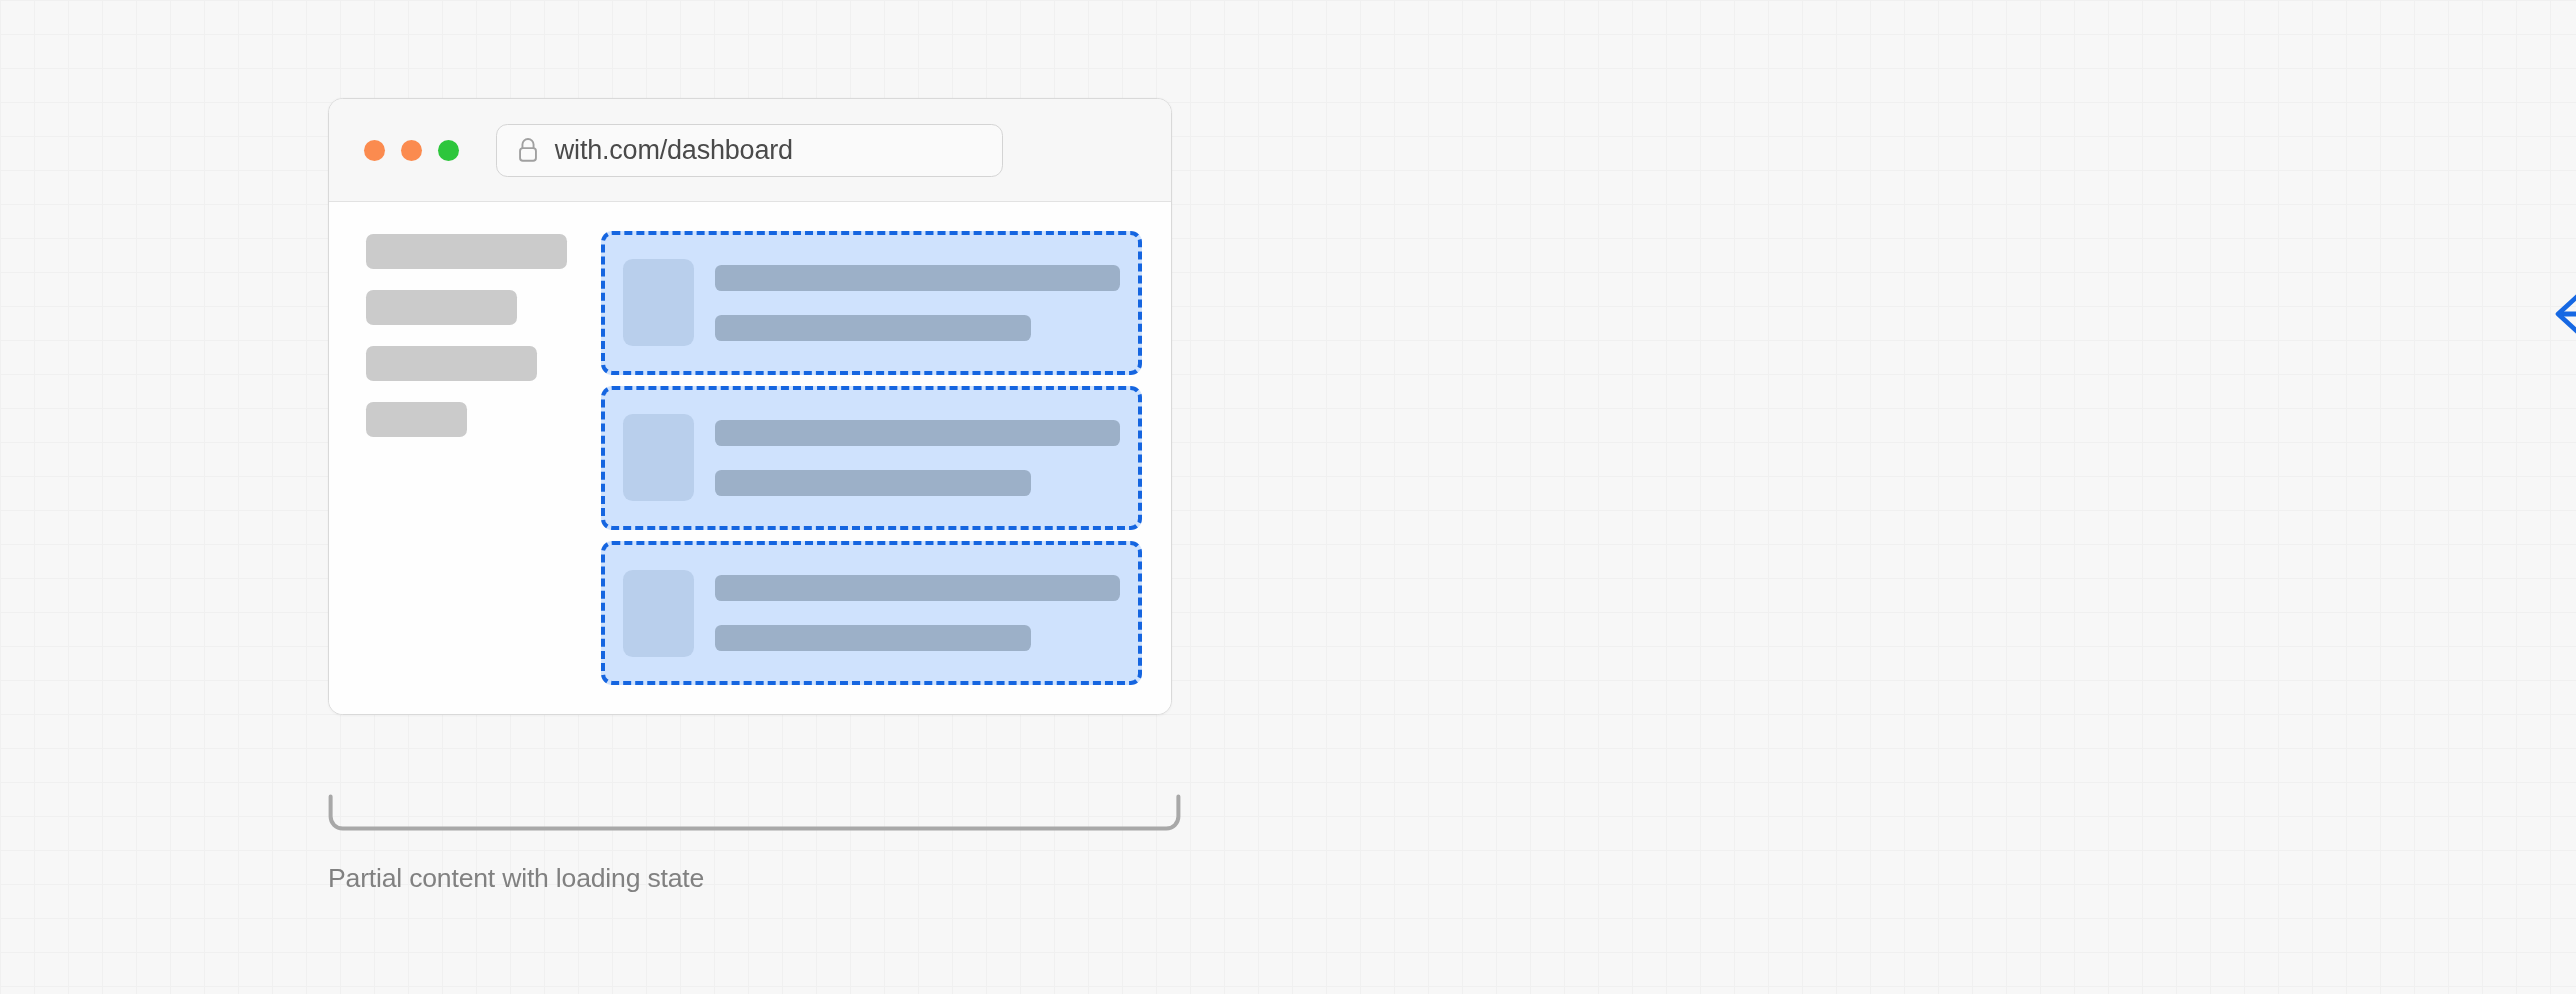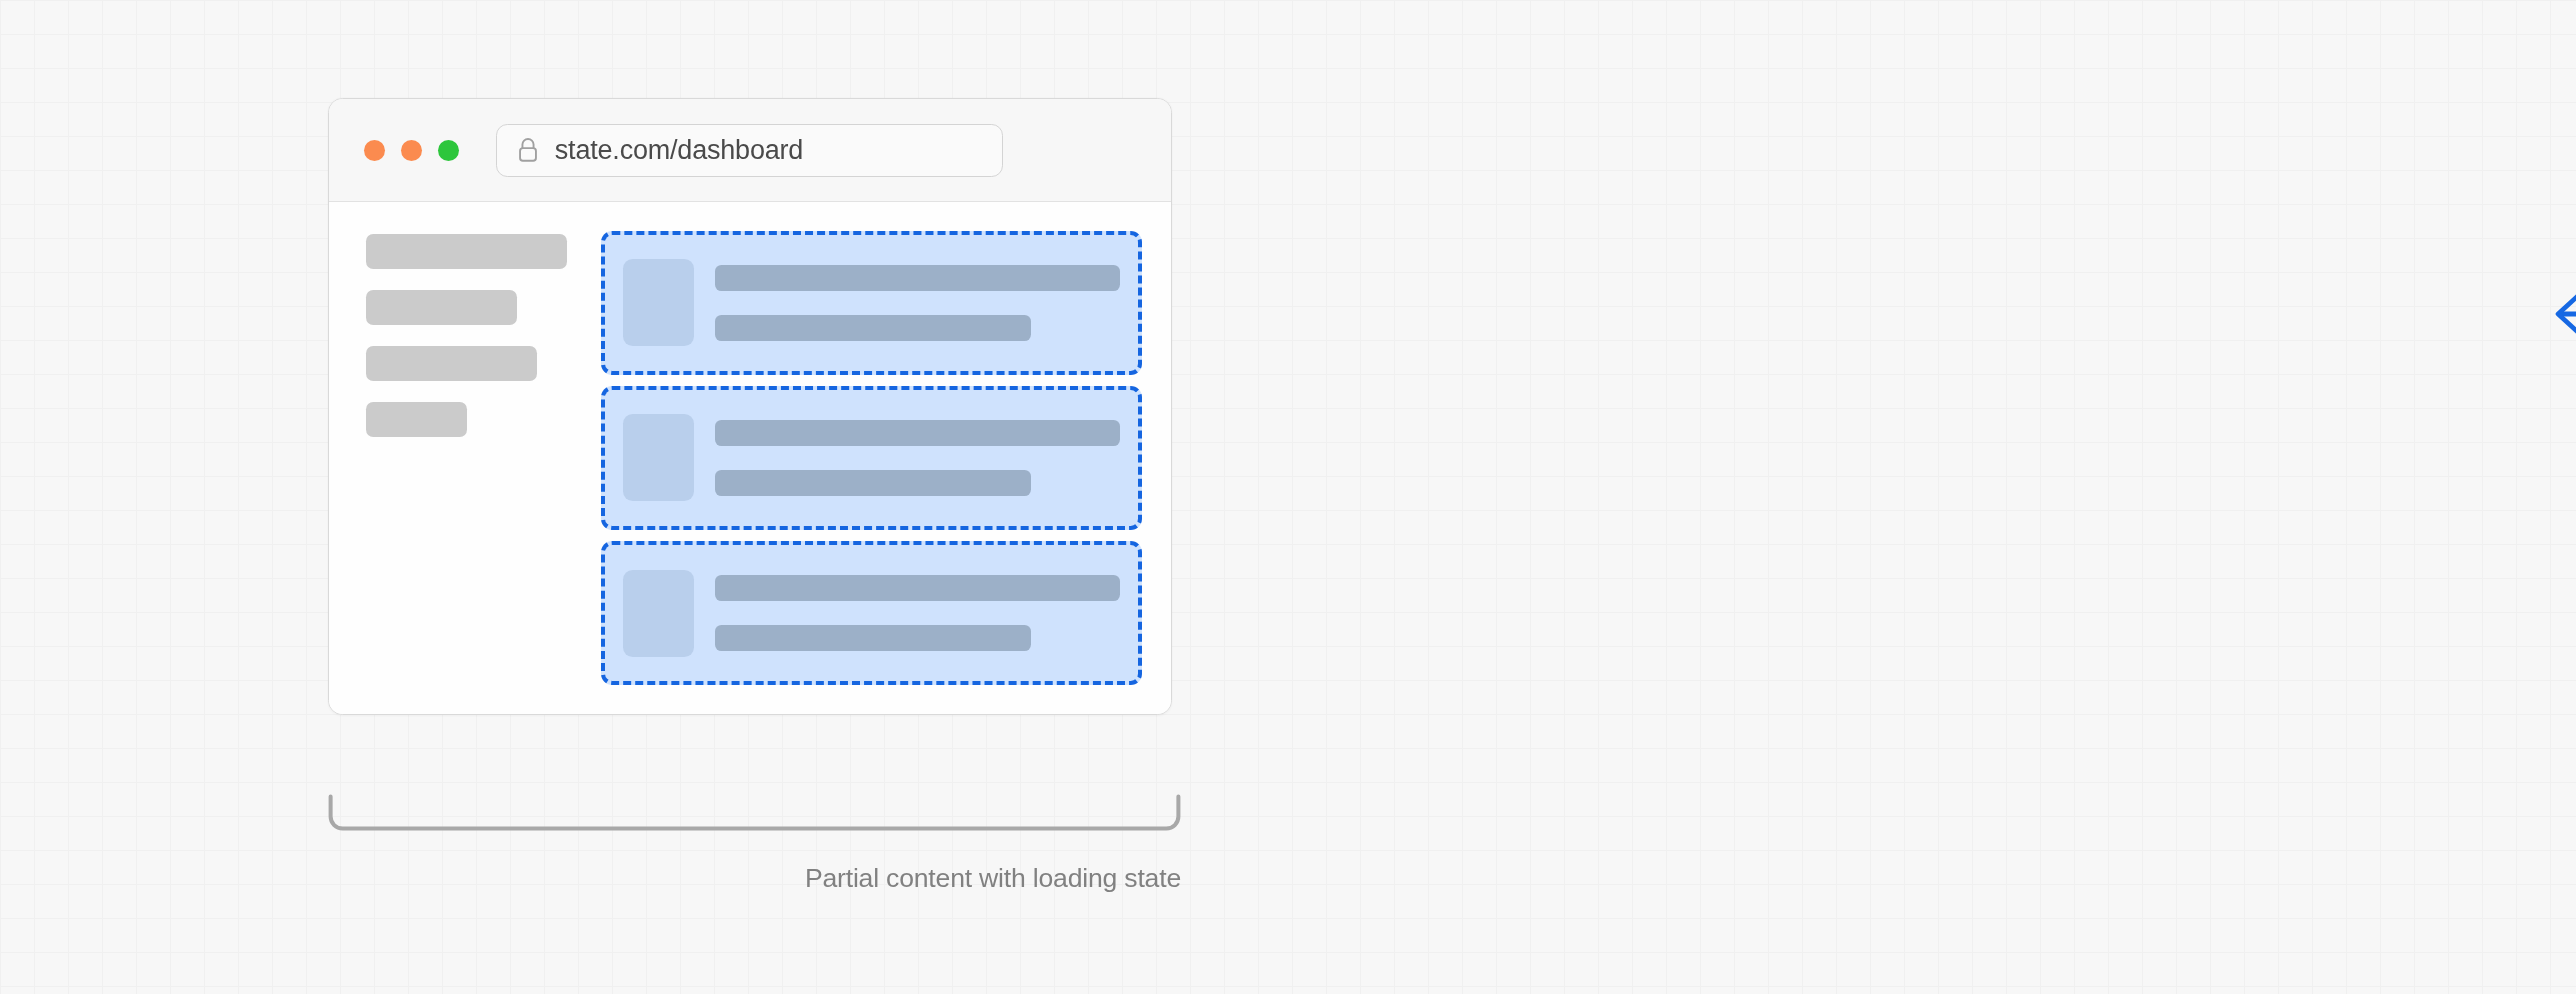--- a/index.html
+++ b/index.html
@@ -147,21 +147,21 @@
 
   
   .bracket-svg { position: absolute; }
   .bracket-left  { left: 328px;  top: 794px; }
 
   .caption {
     position: absolute;
     font-size: 26.6px;
     color: #818181;
     letter-spacing: -0.2px;
-    text-align: right;
+    text-align: left;
     white-space: nowrap;
   }
   .caption-left  { left: 328px;  top: 863px; width: 853px; }
 </style>
 </head>
 <body>
 
 <div class="panel" id="panel-left">
 
   <div class="browser-window">
@@ -172,21 +172,21 @@
         <span class="dot dot-close"></span>
         <span class="dot dot-minimize"></span>
         <span class="dot dot-maximize"></span>
       </div>
 
       <div class="url-bar">
         <svg class="lock-icon" width="24" height="27" viewBox="0 0 30 34" fill="none">
           <path d="M8 14 V9.5 A7 7 0 0 1 22 9.5 V14" stroke="#a0a0a0" stroke-width="2.4" stroke-linecap="round" fill="none"></path>
           <rect x="5" y="14" width="20" height="16" rx="3.5" stroke="#a0a0a0" stroke-width="2.4" fill="none"></rect>
         </svg>
-        <span class="url-text" title="acme.com/dashboard">state.com/dashboard</span>
+        <span class="url-text" title="acme.com/dashboard">with.com/dashboard</span>
       </div>
     </div>
 
     <div class="browser-body">
 
       <div class="browser-sidebar">
         <div class="sk-bar" style="width:100%"></div>
         <div class="sk-bar" style="width:75%"></div>
         <div class="sk-bar" style="width:85%"></div>
         <div class="sk-bar" style="width:50%"></div>

